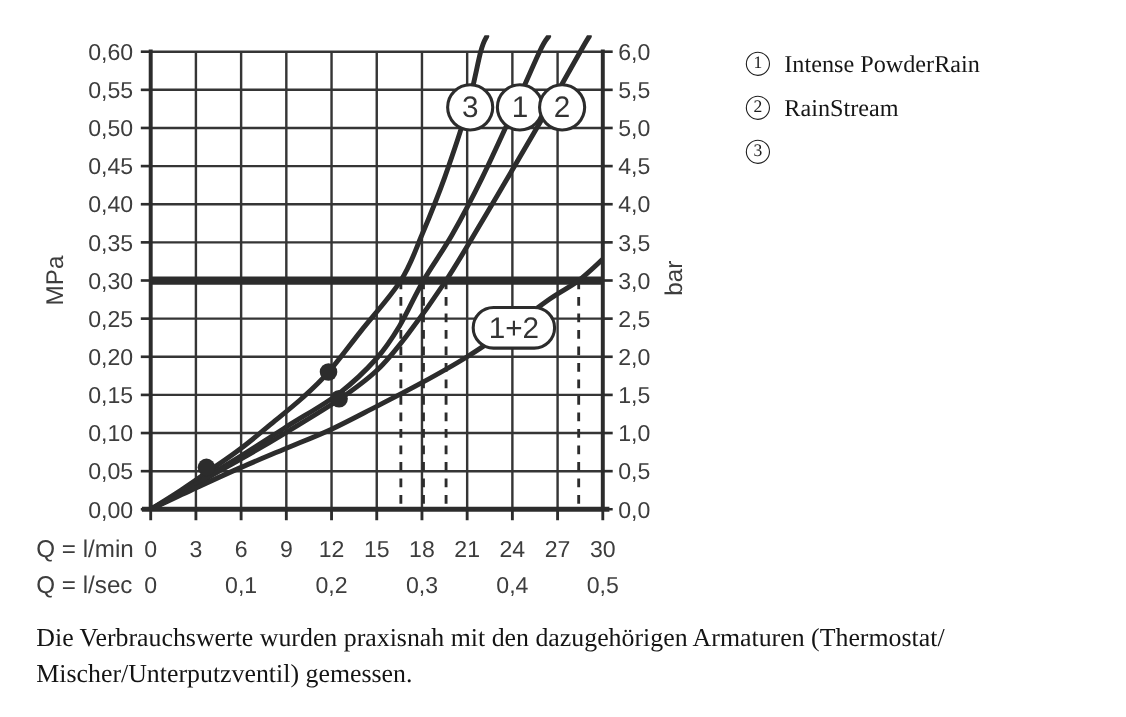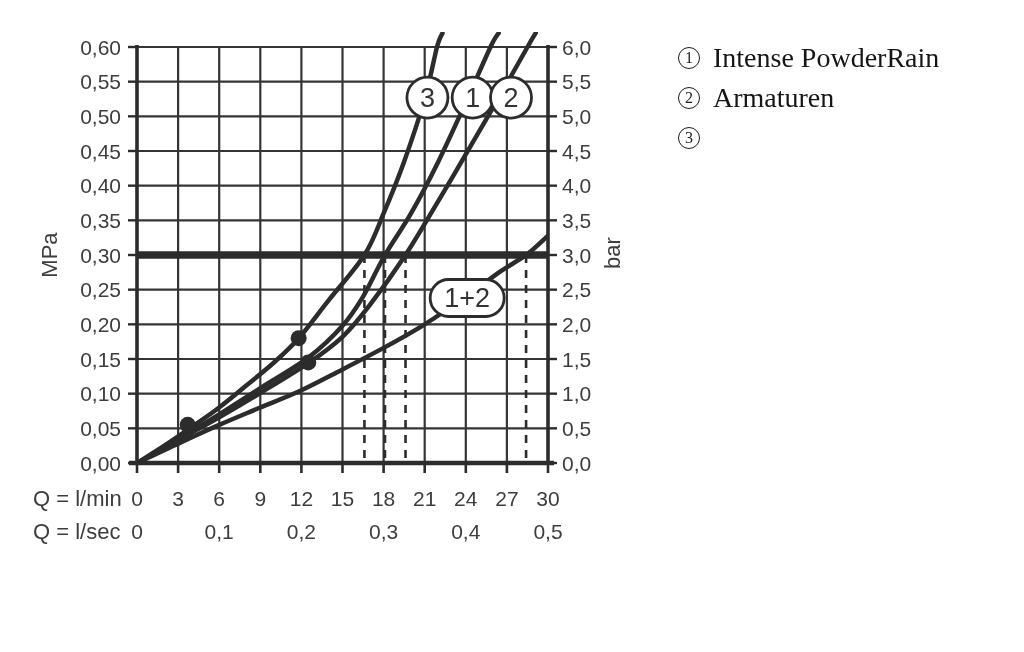--- a/index.html
+++ b/index.html
@@ -4,21 +4,21 @@
 <style>
   html,body{margin:0;padding:0;background:#ffffff;}
   #stage{position:relative;width:1024px;height:652px;background:#fff;overflow:hidden;
          font-family:"Liberation Sans",sans-serif;}
   #chart-svg{position:absolute;left:0;top:0;}
   #legend{position:absolute;left:678px;top:46px;font-family:"Liberation Serif",serif;}
   .legend-row{display:flex;align-items:center;height:24px;margin-bottom:16px;}
   .circle-num{display:inline-flex;align-items:center;justify-content:center;
       width:22px;height:22px;border:1.7px solid #1d1d1d;border-radius:50%;
       font-size:16px;color:#1d1d1d;box-sizing:border-box;flex:0 0 auto;}
-  .legend-label{margin-left:13px;font-size:28px;color:#161616;white-space:nowrap;}
+  .legend-label{margin-left:13px;font-size:22px;color:#161616;white-space:nowrap;}
   #caption{position:absolute;left:33px;top:564px;width:940px;
       font-family:"Liberation Serif",serif;font-size:23.5px;line-height:33px;color:#141414;}
 </style>
 </head>
 <body>
 
 <div id="stage">
 
   <svg id="chart-svg" width="1024" height="652" viewBox="0 0 1024 652">
       <defs>
@@ -170,21 +170,25 @@
       </g>
     </svg>
 
   <div id="legend">
     <div class="legend-row">
       <span class="circle-num">1</span>
       <span class="legend-label">Intense PowderRain</span>
     </div>
     <div class="legend-row">
       <span class="circle-num">2</span>
-      <span class="legend-label">Armaturen</span>
+      <span class="legend-label">RainStream</span>
     </div>
     <div class="legend-row">
       <span class="circle-num">3</span>
     </div>
   </div>
 
+  <div id="caption">
+    <div>Die Verbrauchswerte wurden praxisnah mit den dazugehörigen Armaturen (Thermostat/</div>
+    <div>Mischer/Unterputzventil) gemessen.</div>
+  </div>
 
 </div>
 
 </body></html>

